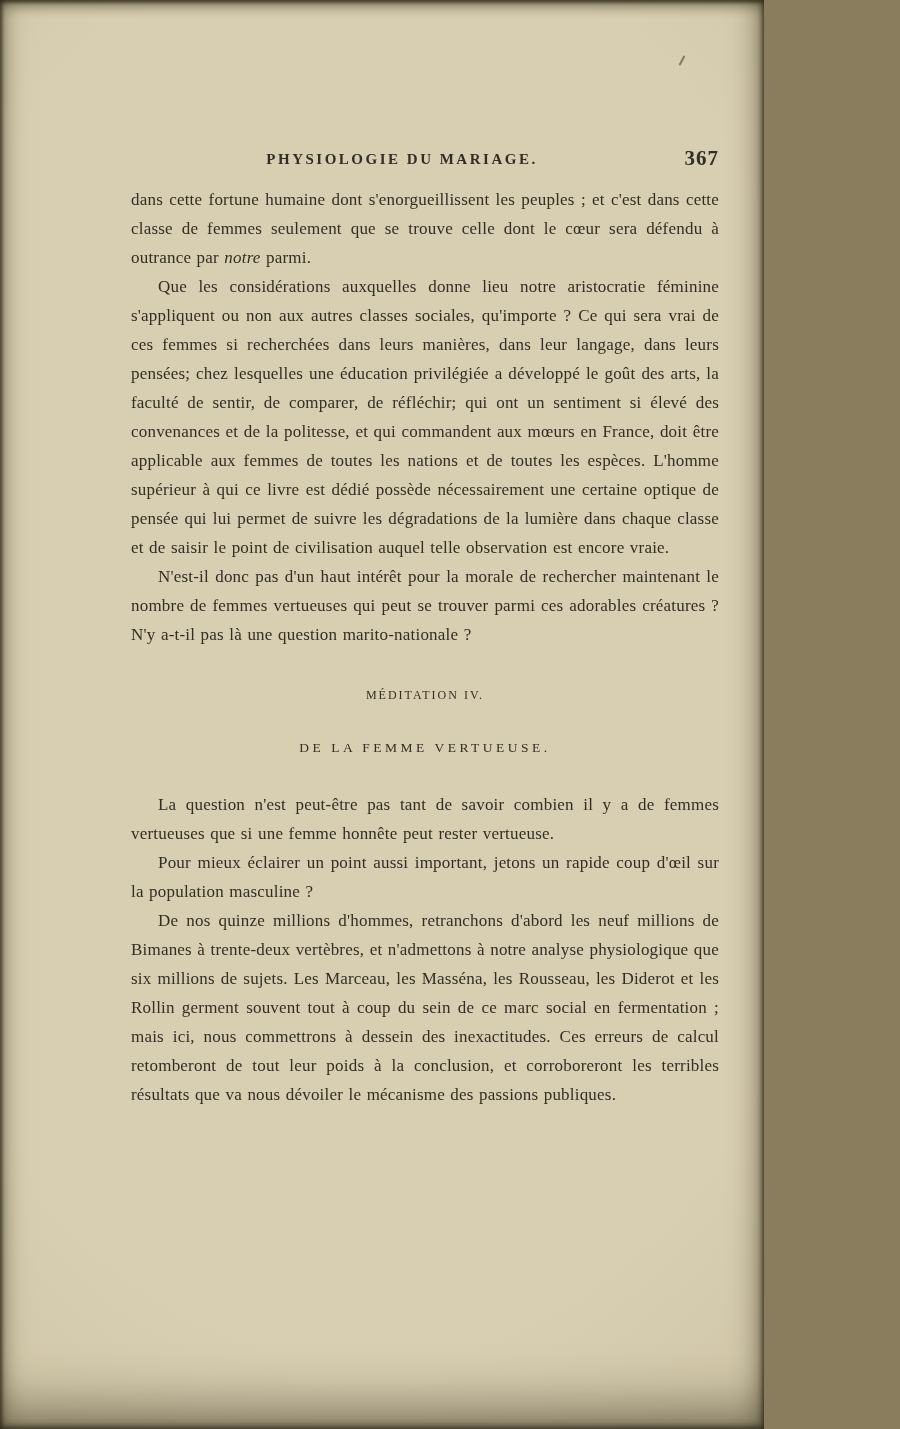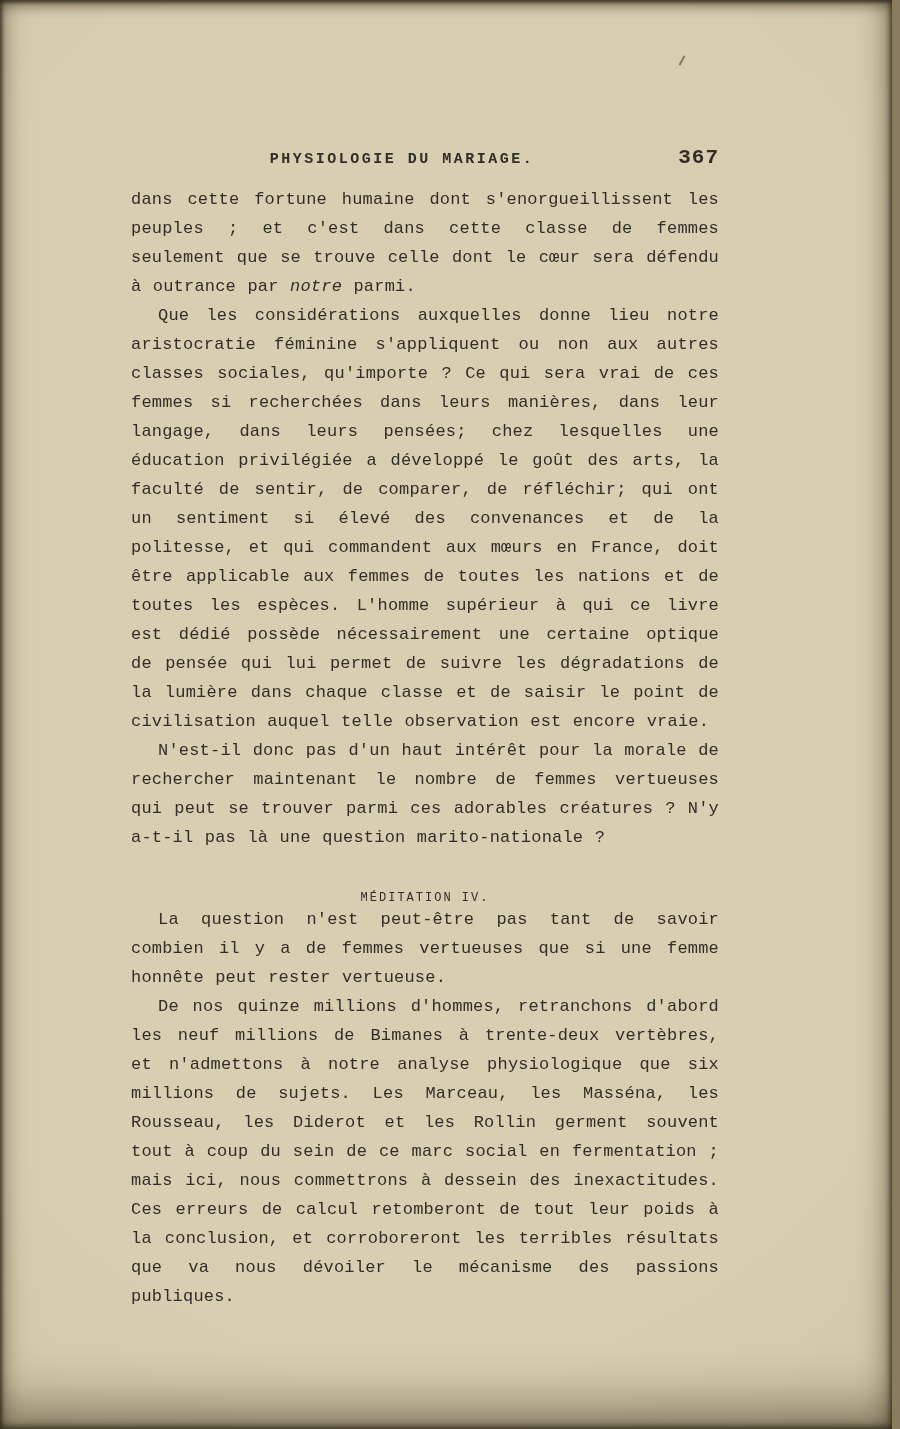--- a/index.html
+++ b/index.html
@@ -11,32 +11,31 @@
   html, body {
     margin: 0;
     padding: 0;
     width: 900px;
     height: 1429px;
     background: #8a7d5e;
     font-family: "Liberation Serif", "DejaVu Serif", serif;
   }
   .scan {
     position: relative;
-    width: 892px;
+    width: 764px;
     height: 1429px;
     overflow: hidden;
     color: var(--ink);
     background:
       radial-gradient(ellipse 120% 90% at 48% 45%, var(--paper) 0%, var(--paper) 55%, #cfc4a5 78%, var(--paper-edge) 100%);
     box-shadow:
       inset 0 10px 14px -6px rgba(62, 54, 32, 0.65),
       inset 12px 0 20px -10px rgba(62, 54, 32, 0.55),
       inset -16px 0 26px -12px rgba(62, 54, 32, 0.55),
       inset 0 -46px 55px -28px rgba(62, 54, 32, 0.6);
-    font-family: Liberation Mono, monospace;
   }
   .scan::before {
     content: "";
     position: absolute;
     inset: 0;
     pointer-events: none;
     box-shadow:
       inset 0 3px 3px rgba(40, 34, 18, 0.45),
       inset 3px 0 3px rgba(40, 34, 18, 0.35),
       inset -3px 0 4px rgba(40, 34, 18, 0.35),
@@ -121,20 +120,22 @@
     </header>
 
     <p class="para"><span>dans cette fortune humaine dont s'enorgueillissent les peuples ; et c'est dans cette classe de femmes seulement que se trouve celle dont le cœur sera défendu à outrance par </span><em>notre</em><span> parmi.</span></p>
 
     <p class="para indent">Que les considérations auxquelles donne lieu notre aristocratie féminine s'appliquent ou non aux autres classes sociales, qu'importe ? Ce qui sera vrai de ces femmes si recherchées dans leurs manières, dans leur langage, dans leurs pensées; chez lesquelles une éducation privilégiée a développé le goût des arts, la faculté de sentir, de comparer, de réfléchir; qui ont un sentiment si élevé des convenances et de la politesse, et qui commandent aux mœurs en France, doit être applicable aux femmes de toutes les nations et de toutes les espèces. L'homme supérieur à qui ce livre est dédié possède nécessairement une certaine optique de pensée qui lui permet de suivre les dégradations de la lumière dans chaque classe et de saisir le point de civilisation auquel telle observation est encore vraie.</p>
 
     <p class="para indent">N'est-il donc pas d'un haut intérêt pour la morale de rechercher maintenant le nombre de femmes vertueuses qui peut se trouver parmi ces adorables créatures ? N'y a-t-il pas là une question marito-nationale ?</p>
 
     <h2 class="meditation-title">MÉDITATION IV.</h2>
 
+    <h3 class="meditation-subtitle">DE LA FEMME VERTUEUSE.</h3>
 
     <p class="para indent">La question n'est peut-être pas tant de savoir combien il y a de femmes vertueuses que si une femme honnête peut rester vertueuse.</p>
 
+    <p class="para indent">Pour mieux éclairer un point aussi important, jetons un rapide coup d'œil sur la population masculine ?</p>
 
     <p class="para indent">De nos quinze millions d'hommes, retranchons d'abord les neuf millions de Bimanes à trente-deux vertèbres, et n'admettons à notre analyse physiologique que six millions de sujets. Les Marceau, les Masséna, les Rousseau, les Diderot et les Rollin germent souvent tout à coup du sein de ce marc social en fermentation ; mais ici, nous commettrons à dessein des inexactitudes. Ces erreurs de calcul retomberont de tout leur poids à la conclusion, et corroboreront les terribles résultats que va nous dévoiler le mécanisme des passions publiques.</p>
 
   </div>
 </div>
 
 </body></html>

